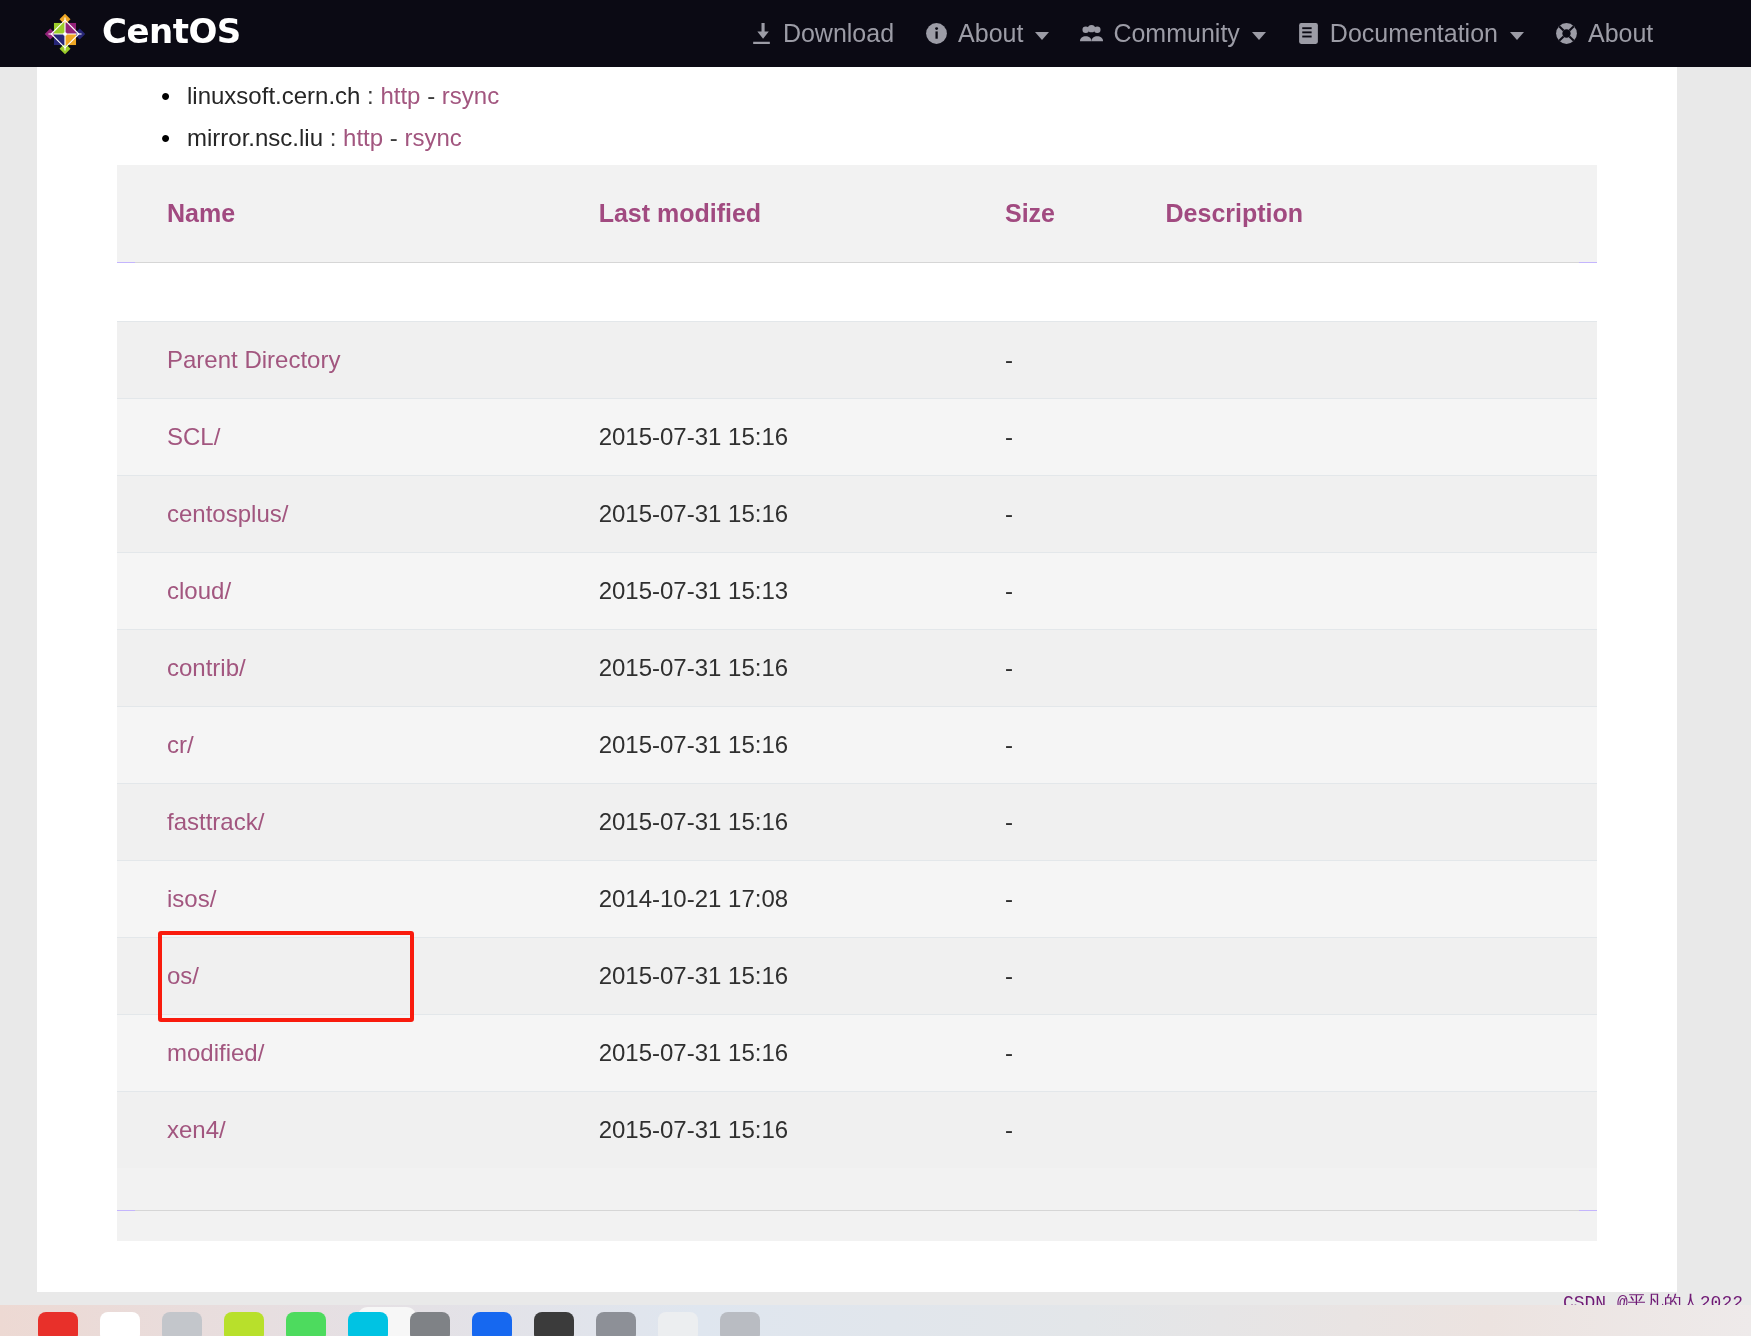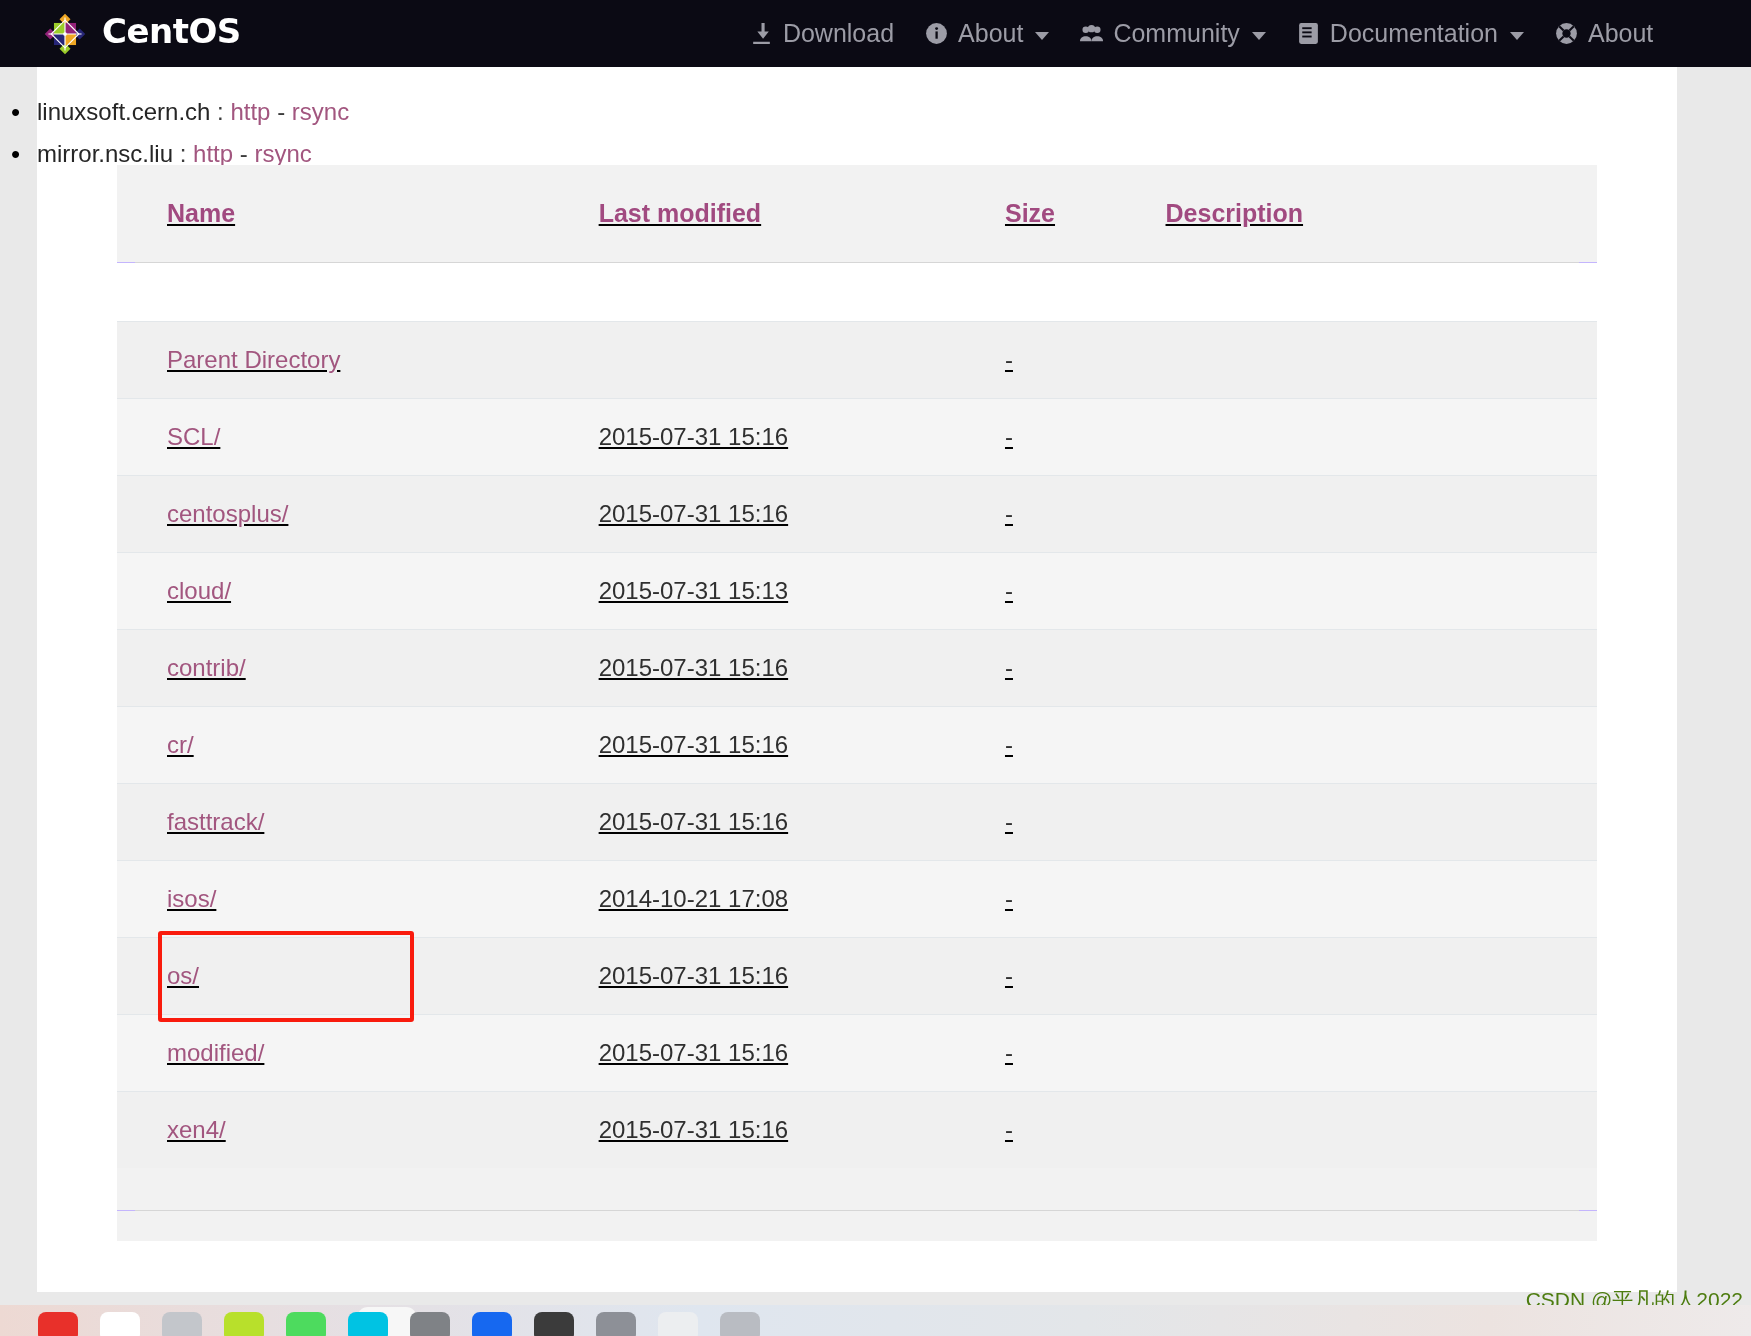--- a/index.html
+++ b/index.html
@@ -73,21 +73,22 @@
   #content-card {
     position: absolute;
     top: 0; left: 37px;
     width: 1640px;
     height: 1225px;
     background: #ffffff;
   }
 
   
   #mirror-list {
-    margin-top: 24px;
+    margin-top: 8px;
+    padding-left: 150px;
     list-style: none;
   }
   #mirror-list li {
     position: relative;
     font-size: 24px;
     line-height: 42px;
     color: #3c3c3c;
     white-space: nowrap;
   }
   #mirror-list li::before {
@@ -103,21 +104,20 @@
   .mirror-dash { color: #3c3c3c; }
 
   
   #index-wrap {
     position: absolute;
     top: 98px;
     left: 80px;
     width: 1480px;
     background: #c4b5fd;
     padding-top: 0;
-    text-decoration: underline;
   }
   #index-table { width: 100%; border-collapse: collapse; }
   #index-table th {
     text-align: left;
     color: #a14a80;
     font-size: 25px;
     font-weight: bold;
     padding: 34px 0 34px 0;
     background: #f2f2f2;
   }
@@ -163,24 +163,24 @@
     border-radius: 3px;
     pointer-events: none;
     z-index: 5;
   }
 
   
   #watermark {
     position: absolute;
     right: 8px;
     bottom: 22px;
-    font-size: 21px;
-    color: #4d7c0f;
+    font-size: 18px;
+    color: #701a75;
     white-space: nowrap;
-    font-family: Liberation Sans, sans-serif;
+    font-family: Liberation Mono, monospace;
     z-index: 6;
   }
 
   
   #taskbar {
     position: absolute;
     left: 0; bottom: 0;
     width: 1751px;
     height: 31px;
     background: linear-gradient(90deg,#edd9d3 0%,#e6dfe2 18%,#dfe6ef 40%,#e3e6e9 62%,#ece3e0 85%,#eeeaea 100%);

